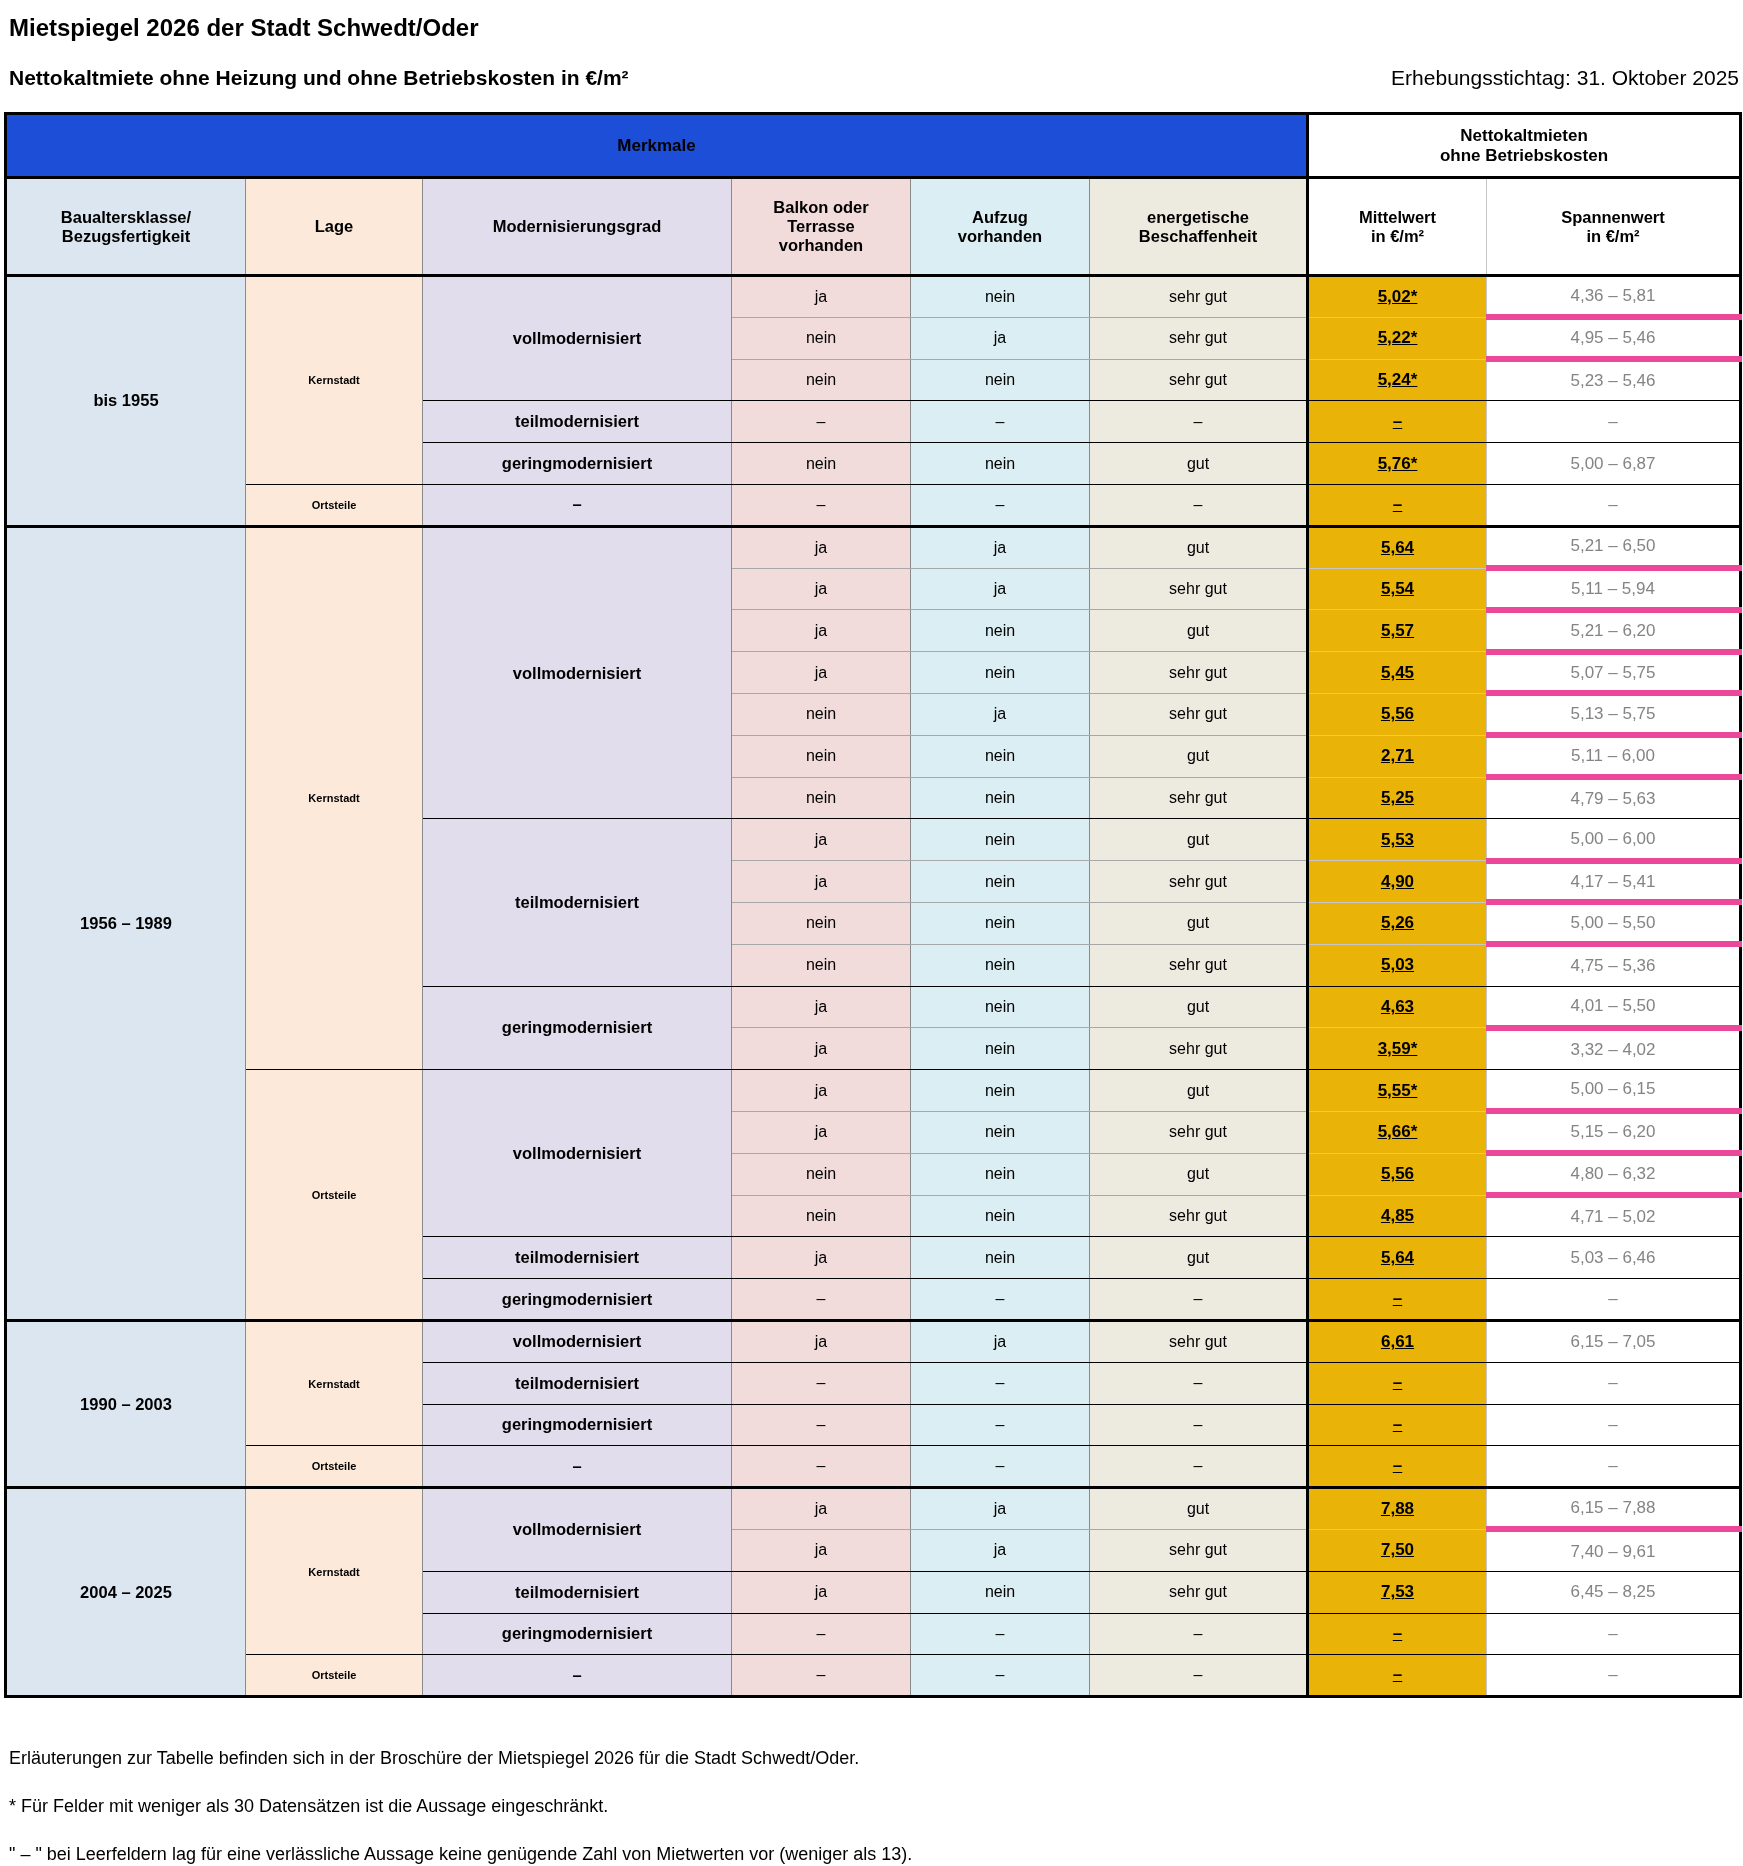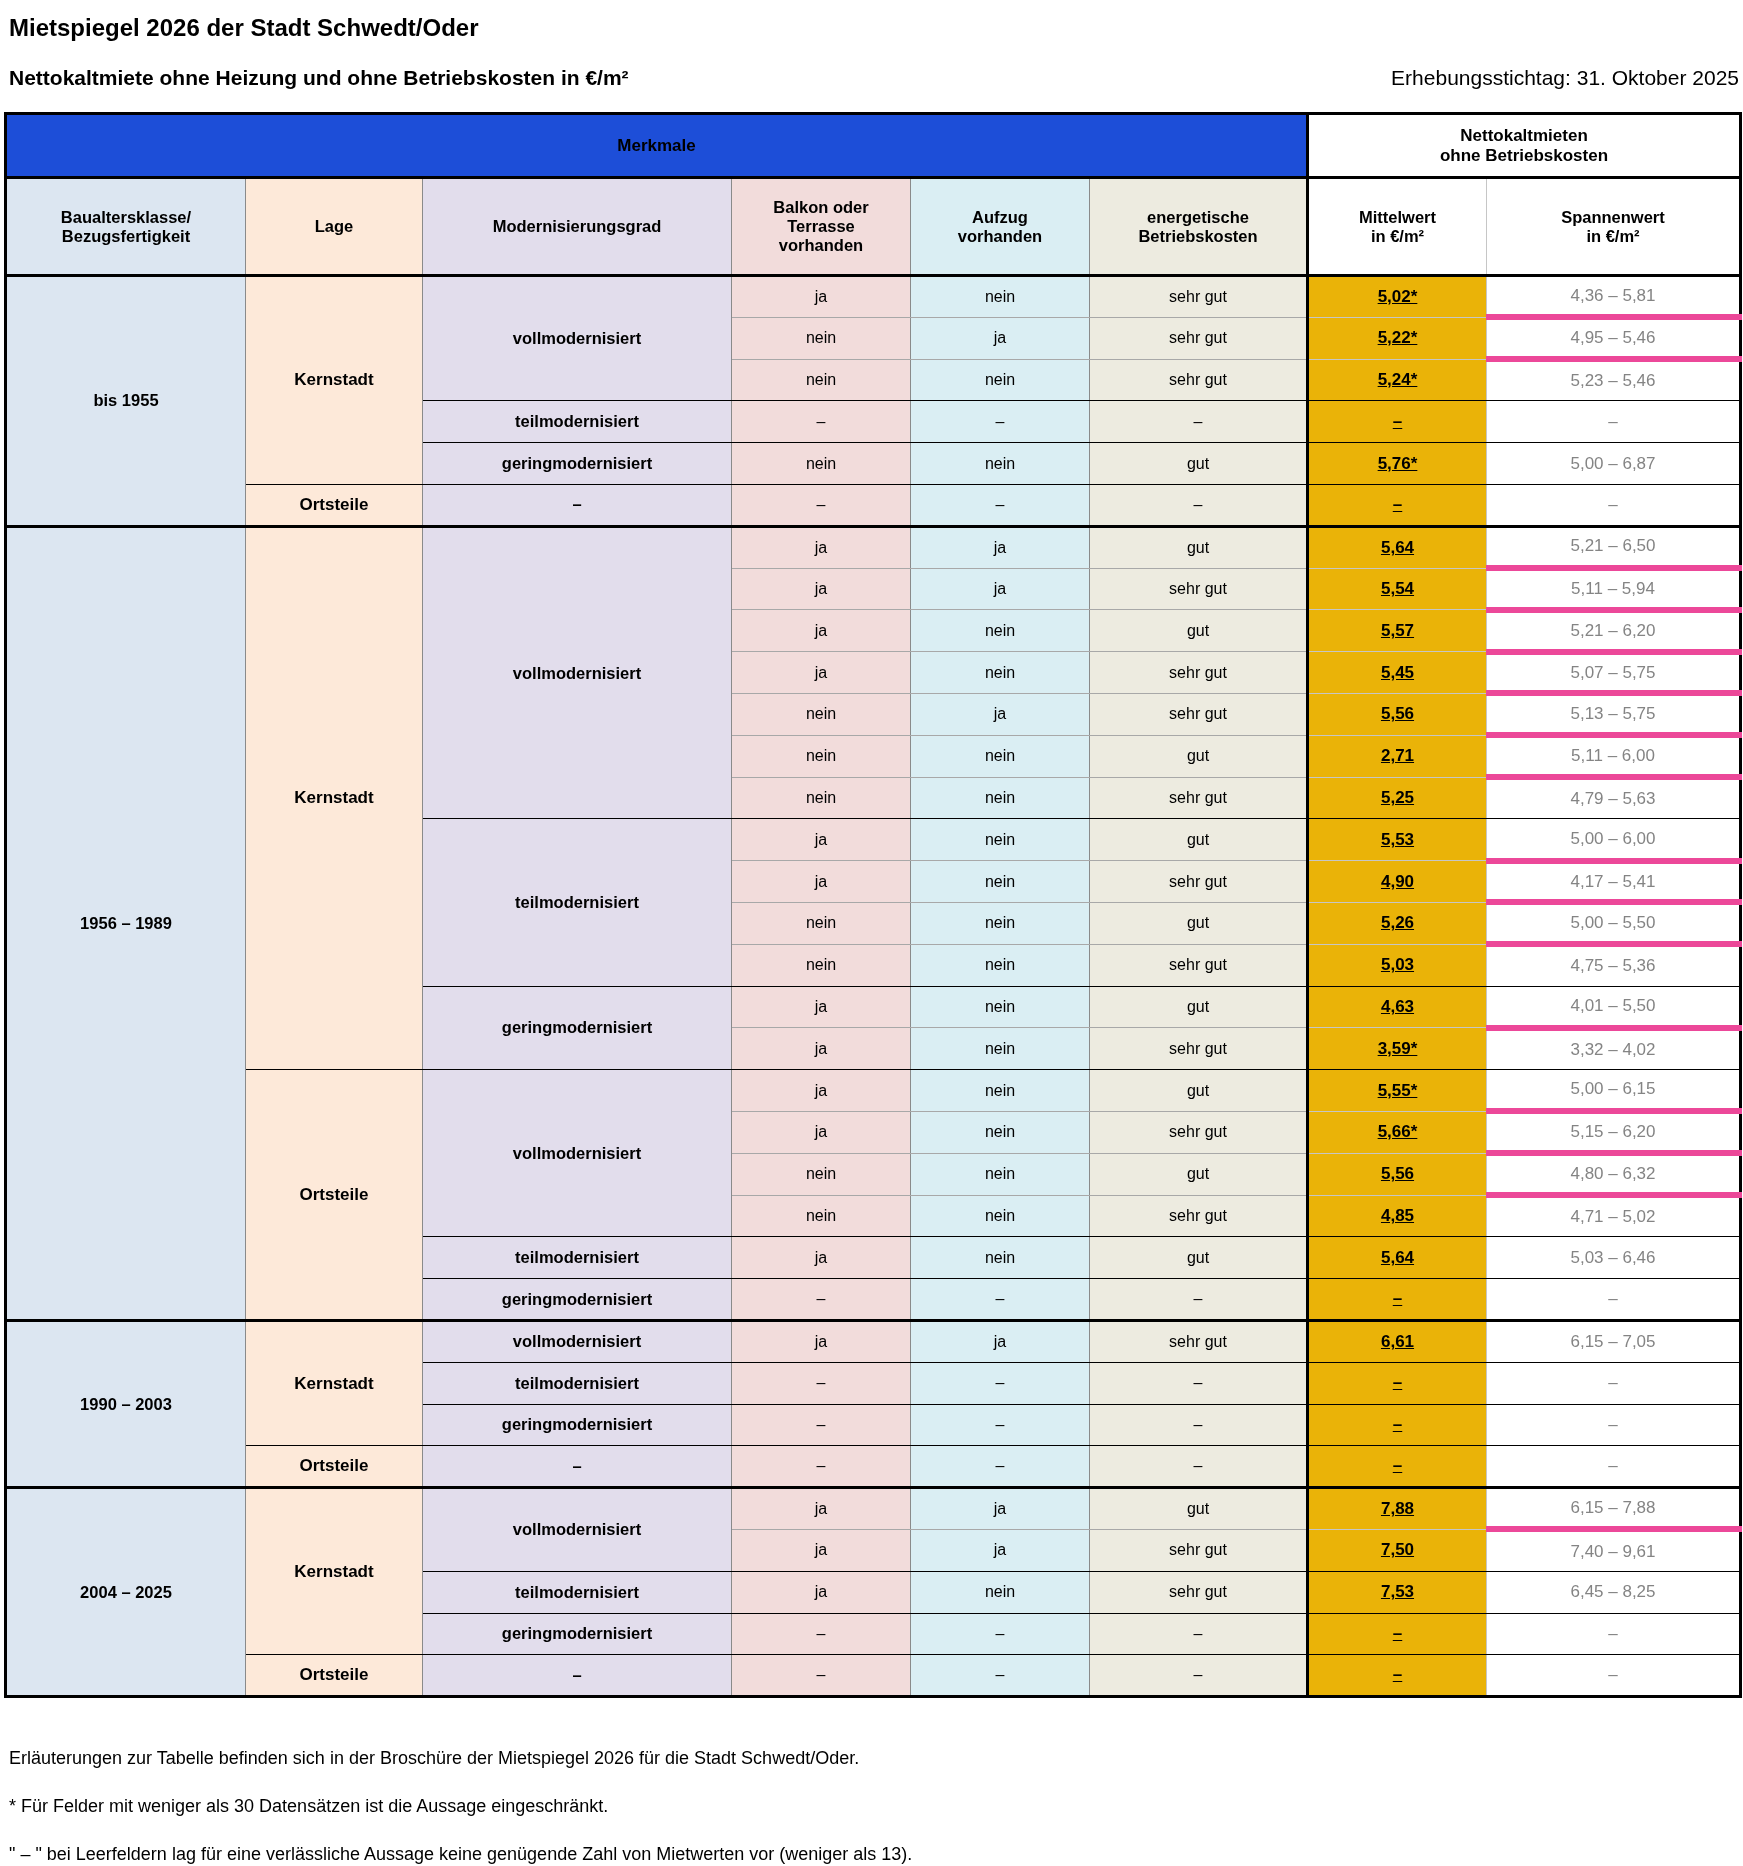--- a/index.html
+++ b/index.html
@@ -44,21 +44,21 @@
     border-bottom: 3px solid #000;
     border-right: 1px solid #8a8a8a;
   }
   tr.h2 th.c7 { border-right: 1px solid #c6c6c6; background: #fff; }
   tr.h2 th.c8 { border-right: none; background: #fff; }
 
   tbody tr { height: 41.8px; }
   tbody td { font-size: 16px; border-right: 1px solid #8a8a8a; border-bottom: 1px solid #a8a8a8; }
 
   .c1 { background: var(--col-baualter); font-weight: bold; font-size: 16.5px; }
-  .c2 { background: var(--col-lage);     font-weight: bold; font-size: 17px; }
+  .c2 { background: var(--col-lage);     font-weight: bold; font-size: 11px; }
   .c3 { background: var(--col-grad);     font-weight: bold; font-size: 16.5px; }
   .c4 { background: var(--col-balkon); }
   .c5 { background: var(--col-aufzug); }
   .c6 { background: var(--col-energie); }
   tbody td.c6, tr.h2 th.c6 { border-right: 3px solid #000; }
   tbody td.c7 { background: #eab308; font-weight: bold; font-size: 17px; border-right: 1px solid #c6c6c6; border-bottom: 1px solid #c6c6c6; text-decoration: underline; }
   tbody td.c8 { background: #fff; font-size: 17px; color: var(--spanne-text); border-right: none; border-bottom: 6px solid #ec4899; }
 
   tbody td.end-grp { border-bottom: 1px solid #000 !important; }
   tbody td.end-sec { border-bottom: 3px solid #000 !important; }
@@ -99,21 +99,21 @@
         <th class="c1">Baualtersklasse/
 Bezugsfertigkeit</th>
         <th class="c2">Lage</th>
         <th class="c3">Modernisierungsgrad</th>
         <th class="c4">Balkon oder
 Terrasse
 vorhanden</th>
         <th class="c5">Aufzug
 vorhanden</th>
         <th class="c6">energetische
-Betriebskosten</th>
+Beschaffenheit</th>
         <th class="c7">Mittelwert
 in €/m²</th>
         <th class="c8">Spannenwert
 in €/m²</th>
       </tr>
     </thead>
     <tbody>
         <tr>
           <td class="c1 end-sec" rowspan="6">bis 1955</td>
           <td class="c2 end-grp" rowspan="5">Kernstadt</td>

